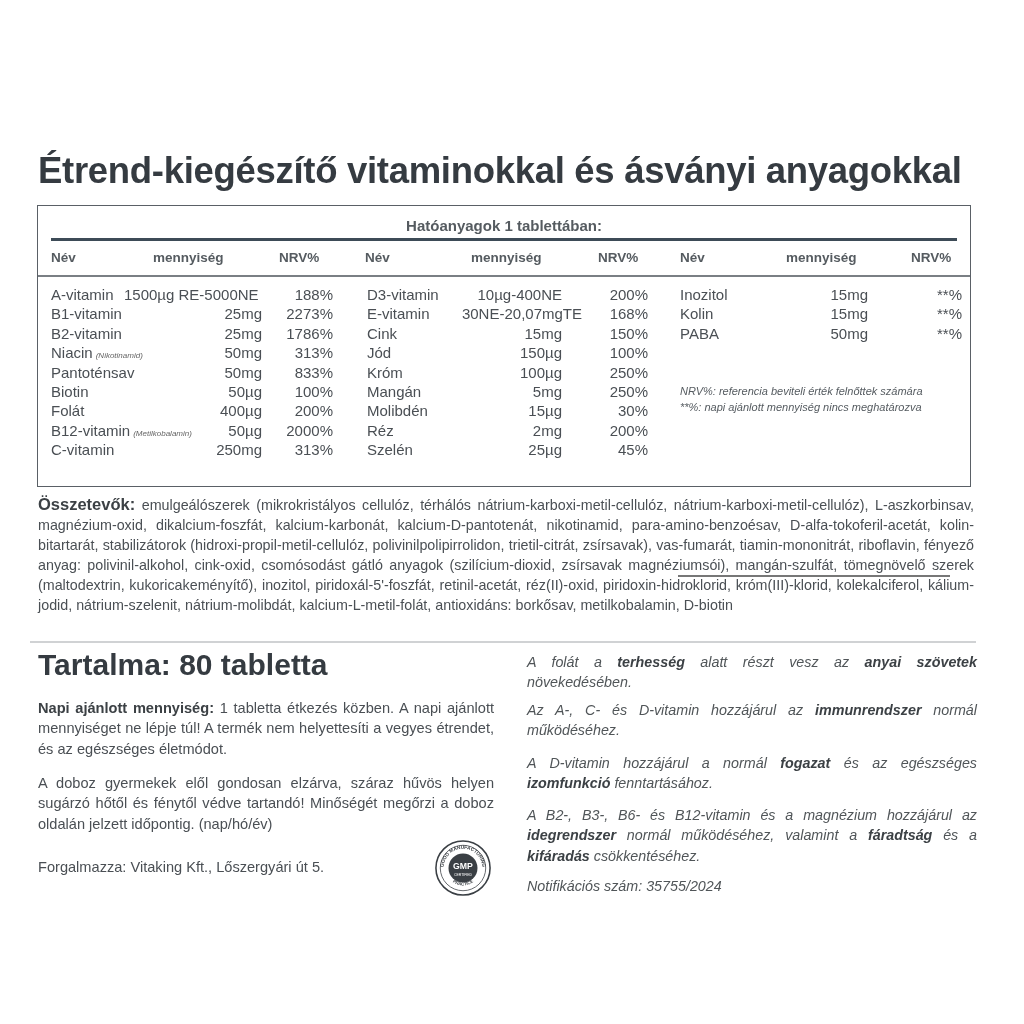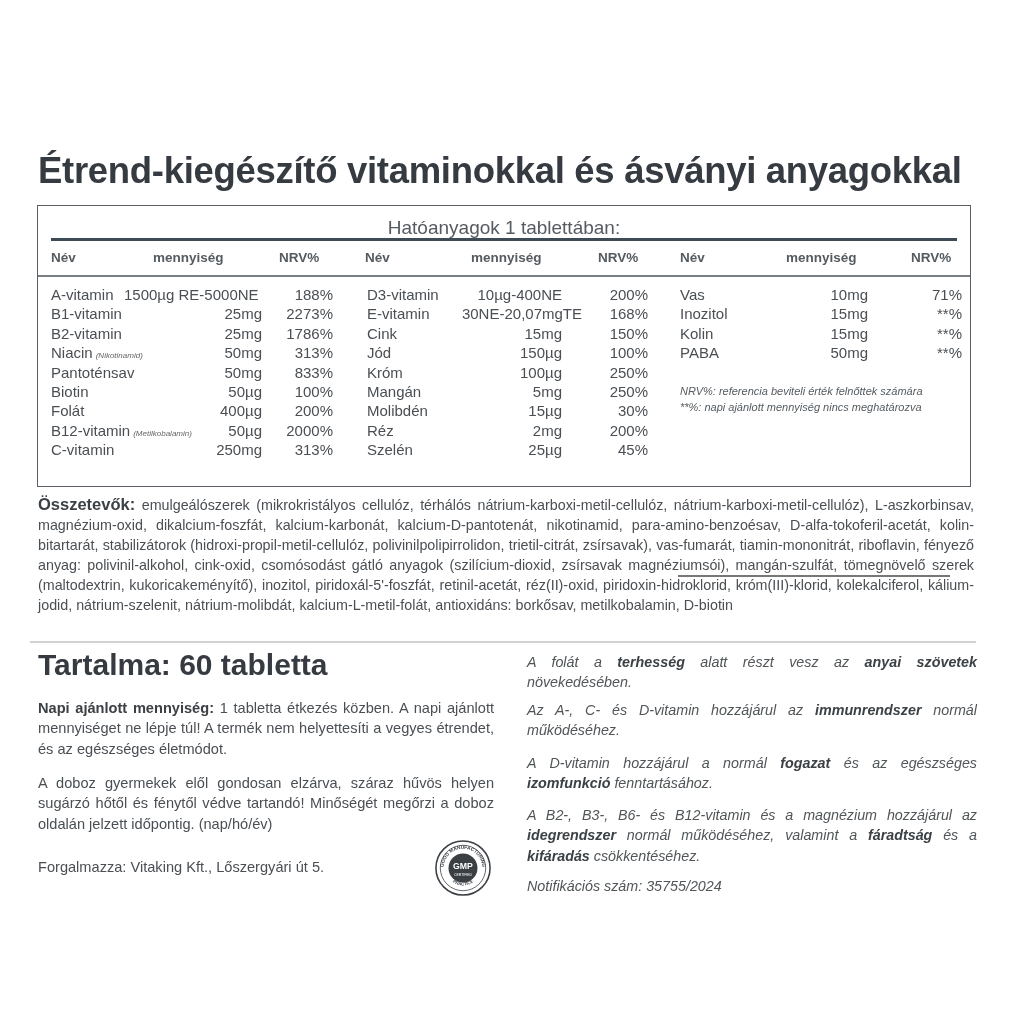--- a/index.html
+++ b/index.html
@@ -10,21 +10,21 @@
   .title {
     position: absolute; left: 38px; top: 150px; width: 950px;
     font-size: 36.5px; font-weight: bold; color: #353b41; letter-spacing: -0.3px; white-space: nowrap;
   }
   .box {
     position: absolute; left: 37px; top: 205px; width: 934px; height: 282px;
     border: 1.5px solid #5a6066; box-sizing: border-box;
   }
   .box-heading {
     position: absolute; left: 0; right: 0; top: 11px; text-align: center;
-    font-size: 19px; font-weight: normal; color: #555b60;
+    font-size: 15px; font-weight: bold; color: #555b60;
   }
   .thick-rule {
     position: absolute; left: 13px; right: 13px; top: 32px; height: 3px; background: #3d4b57;
   }
   .col-head {
     position: absolute; top: 44px; font-size: 13.5px; font-weight: bold; color: #555b60; white-space: nowrap;
   }
   .thin-rule {
     position: absolute; left: 0; right: 0; top: 69px; height: 2px; background: #7a7f84;
   }
@@ -164,25 +164,20 @@
     </div>
     <div class="row">
       <span style="left:0">Szelén</span>
       <span class="r" style="right:85px">25µg</span>
       <span class="r" style="right:-1px">45%</span>
     </div>
   </div>
 
   <div class="rows" style="left:642px; width:280px;">
     <div class="row">
-      <span style="left:0">Vas</span>
-      <span class="r" style="right:92px">10mg</span>
-      <span class="r" style="right:-2px">71%</span>
-    </div>
-    <div class="row">
       <span style="left:0">Inozitol</span>
       <span class="r" style="right:92px">15mg</span>
       <span class="r" style="right:-2px">**%</span>
     </div>
     <div class="row">
       <span style="left:0">Kolin</span>
       <span class="r" style="right:92px">15mg</span>
       <span class="r" style="right:-2px">**%</span>
     </div>
     <div class="row">
@@ -194,21 +189,21 @@
 
   <div class="foot-rule"></div>
   <div class="footnote" style="top:179px">NRV%: referencia beviteli érték felnőttek számára</div>
   <div class="footnote" style="top:195px">**%: napi ajánlott mennyiség nincs meghatározva</div>
 </div>
 
 <div class="ingredients"><b>Összetevők:</b><span> emulgeálószerek (mikrokristályos cellulóz, térhálós nátrium-karboxi-metil-cellulóz, nátrium-karboxi-metil-cellulóz), L-aszkorbinsav, magnézium-oxid, dikalcium-foszfát, kalcium-karbonát, kalcium-D-pantotenát, nikotinamid, para-amino-benzoésav, D-alfa-tokoferil-acetát, kolin-bitartarát, stabilizátorok (hidroxi-propil-metil-cellulóz, polivinilpolipirrolidon, trietil-citrát, zsírsavak), vas-fumarát, tiamin-mononitrát, riboflavin, fényező anyag: polivinil-alkohol, cink-oxid, csomósodást gátló anyagok (szilícium-dioxid, zsírsavak magnéziumsói), mangán-szulfát, tömegnövelő szerek (maltodextrin, kukoricakeményítő), inozitol, piridoxál-5'-foszfát, retinil-acetát, réz(II)-oxid, piridoxin-hidroklorid, króm(III)-klorid, kolekalciferol, kálium-jodid, nátrium-szelenit, nátrium-molibdát, kalcium-L-metil-folát, antioxidáns: borkősav, metilkobalamin, D-biotin</span></div>
 
 <div class="divider"></div>
 
-<div class="tartalma">Tartalma: 60 tabletta</div>
+<div class="tartalma">Tartalma: 80 tabletta</div>
 
 <div class="para" style="top:698px"><b>Napi ajánlott mennyiség:</b><span> 1 tabletta étkezés közben. A napi ajánlott mennyiséget ne lépje túl! A termék nem helyettesíti a vegyes étrendet, és az egészséges életmódot.</span></div>
 
 <div class="para" style="top:773px">A doboz gyermekek elől gondosan elzárva, száraz hűvös helyen sugárzó hőtől és fénytől védve tartandó! Minőségét megőrzi a doboz oldalán jelzett időpontig. (nap/hó/év)</div>
 
 <div class="para" style="top:857px; text-align:left;">
   <div>Forgalmazza: Vitaking Kft., Lőszergyári út 5.</div>
 </div>
 
 <svg class="gmp" viewBox="0 0 60 60">

